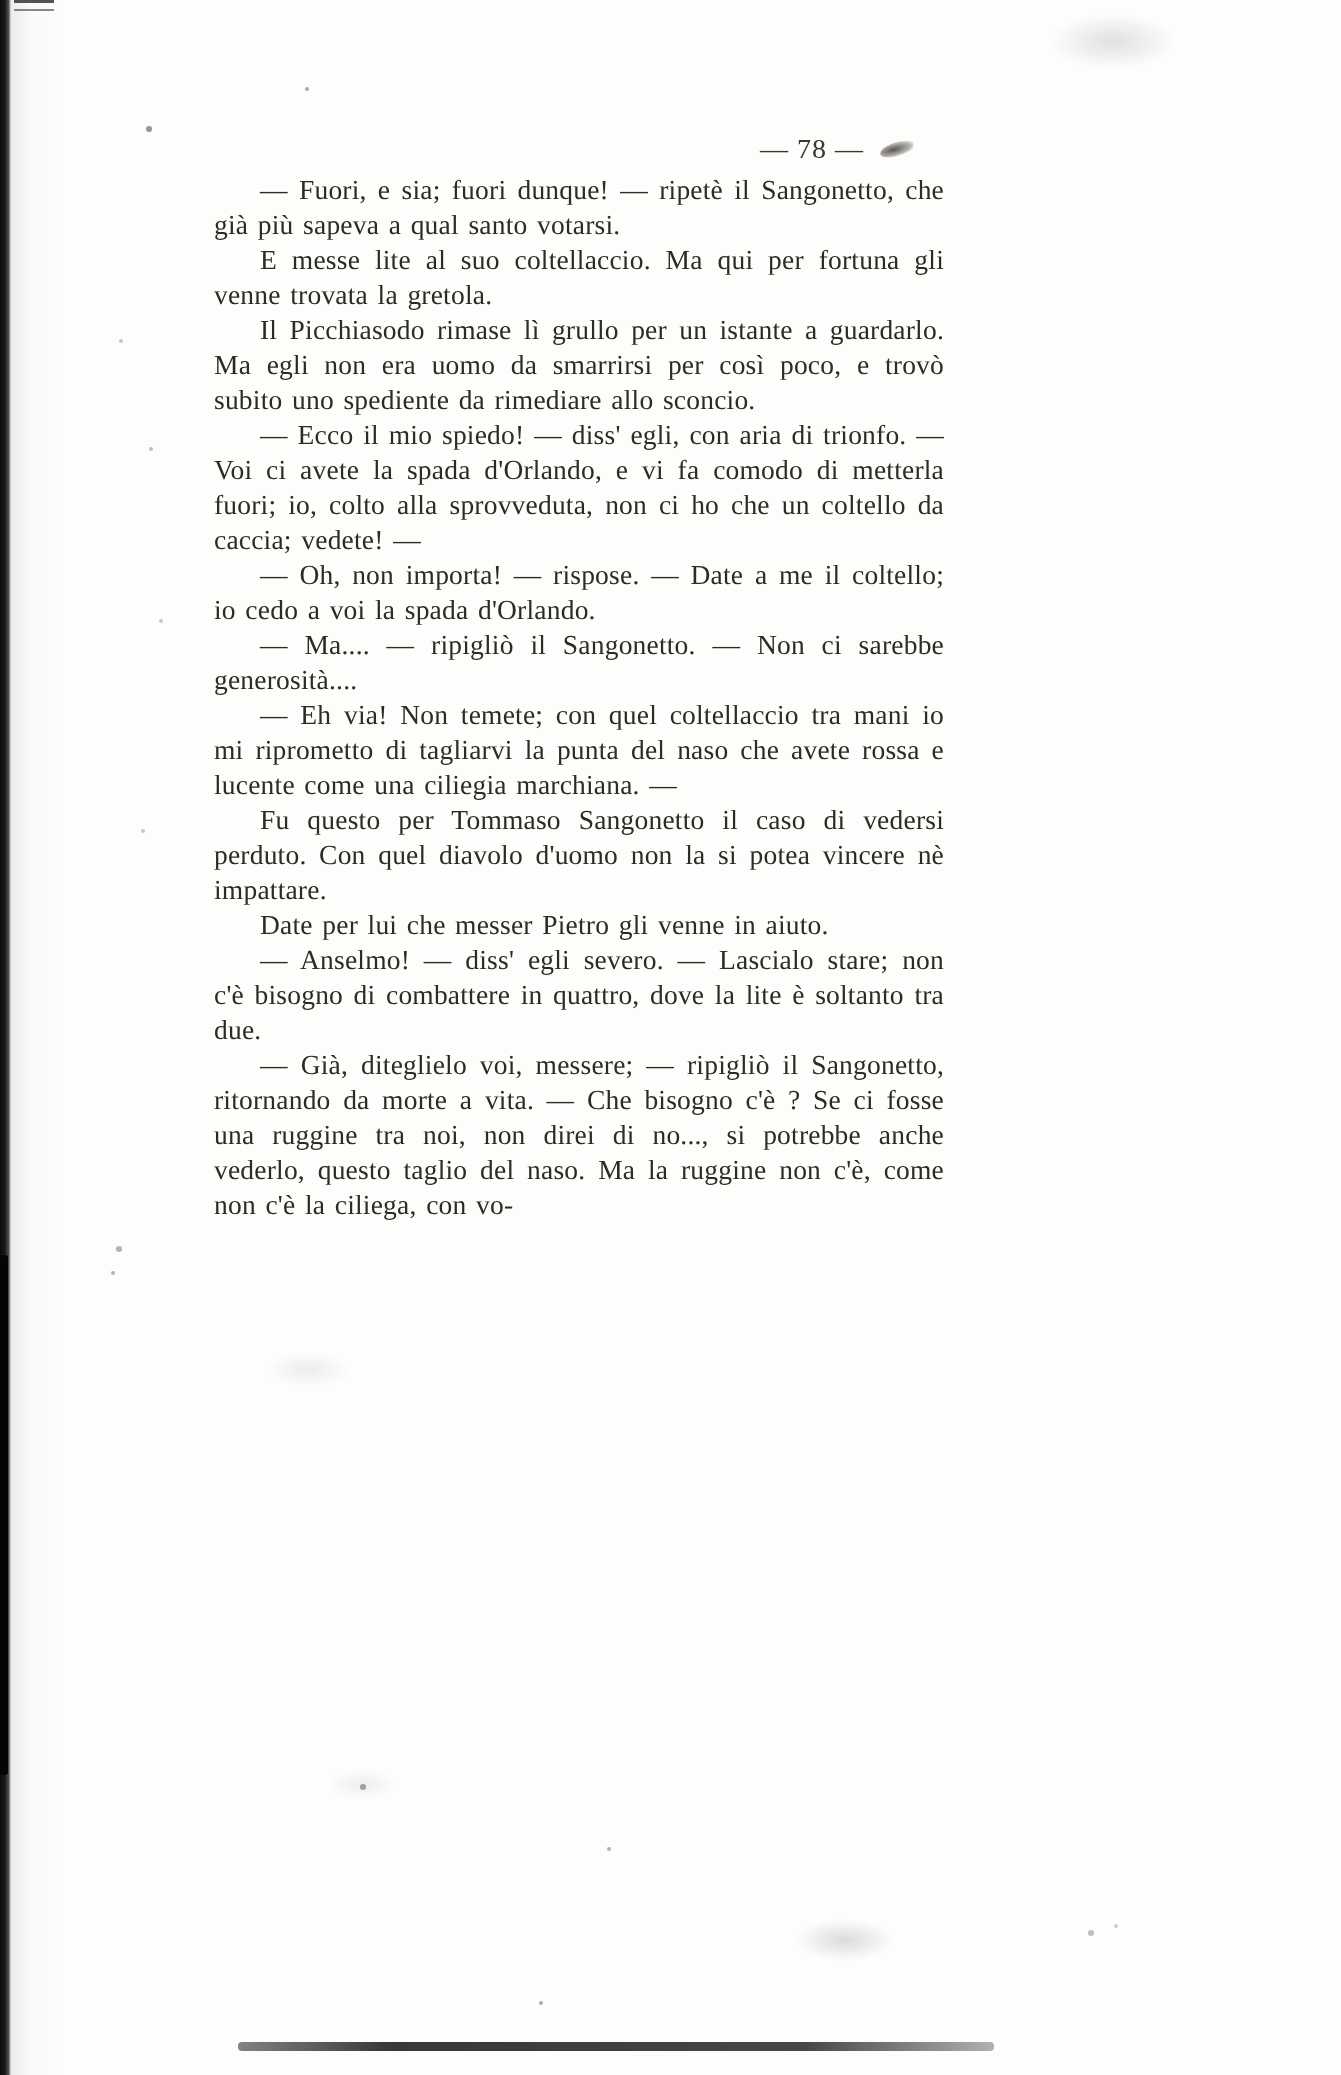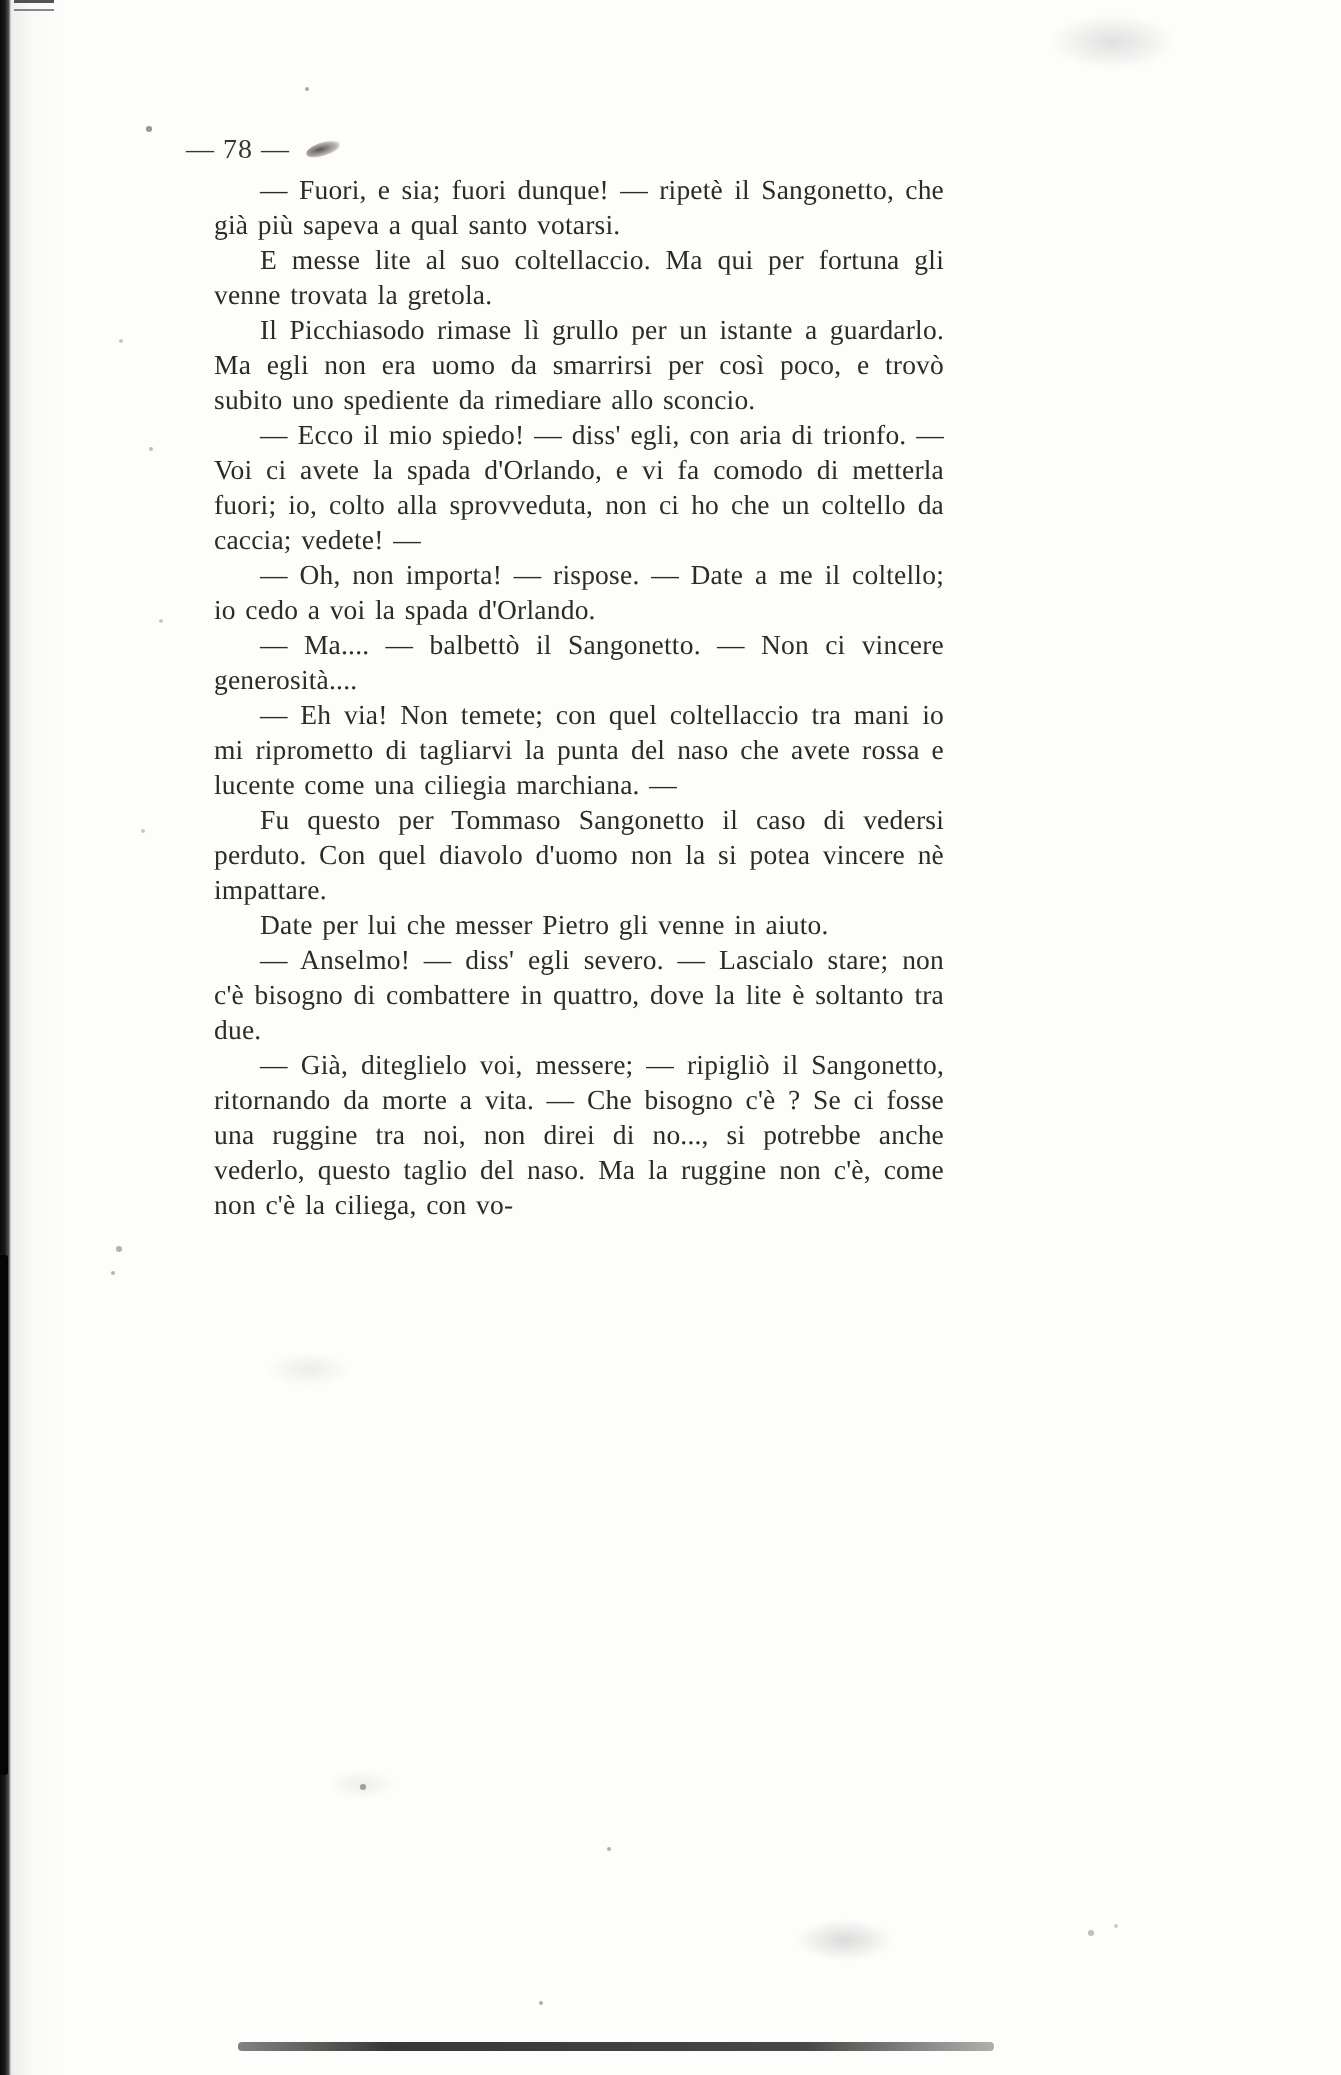--- a/index.html
+++ b/index.html
@@ -90,21 +90,21 @@
       540px 2002px 0 1px rgba(90,90,90,0.5);
     border-radius: 50%;
   }
 
   
   .page-header {
     position: absolute;
     left: 186px;
     top: 130px;
     width: 728px;
-    text-align: left;
+    text-align: right;
     font-size: 28px;
     color: #3a352e;
     letter-spacing: 1px;
   }
   .page-number {
     display: inline-block;
     vertical-align: middle;
   }
   .ink-smudge {
     display: inline-block;
@@ -152,21 +152,21 @@
     <span class="page-number">— 78 —</span>
     <span class="ink-smudge"></span>
   </div>
 
   <div class="text-block">
     <p>— Fuori, e sia; fuori dunque! — ripetè il Sangonetto, che già più sapeva a qual santo votarsi.</p>
     <p>E messe lite al suo coltellaccio. Ma qui per fortuna gli venne trovata la gretola.</p>
     <p>Il Picchiasodo rimase lì grullo per un istante a guardarlo. Ma egli non era uomo da smarrirsi per così poco, e trovò subito uno spediente da rimediare allo sconcio.</p>
     <p>— Ecco il mio spiedo! — diss' egli, con aria di trionfo. — Voi ci avete la spada d'Orlando, e vi fa comodo di metterla fuori; io, colto alla sprovveduta, non ci ho che un coltello da caccia; vedete! —</p>
     <p>— Oh, non importa! — rispose. — Date a me il coltello; io cedo a voi la spada d'Orlando.</p>
-    <p>— Ma.... — balbettò il Sangonetto. — Non ci vincere generosità....</p>
+    <p>— Ma.... — ripigliò il Sangonetto. — Non ci sarebbe generosità....</p>
     <p>— Eh via! Non temete; con quel coltellaccio tra mani io mi riprometto di tagliarvi la punta del naso che avete rossa e lucente come una ciliegia marchiana. —</p>
     <p>Fu questo per Tommaso Sangonetto il caso di vedersi perduto. Con quel diavolo d'uomo non la si potea vincere nè impattare.</p>
     <p>Date per lui che messer Pietro gli venne in aiuto.</p>
     <p>— Anselmo! — diss' egli severo. — Lascialo stare; non c'è bisogno di combattere in quattro, dove la lite è soltanto tra due.</p>
     <p>— Già, diteglielo voi, messere; — ripigliò il Sangonetto, ritornando da morte a vita. — Che bisogno c'è ? Se ci fosse una ruggine tra noi, non direi di no..., si potrebbe anche vederlo, questo taglio del naso. Ma la ruggine non c'è, come non c'è la ciliega, con vo-</p>
   </div>
 
   <div class="edge-bottom"></div>
 
 </div>

